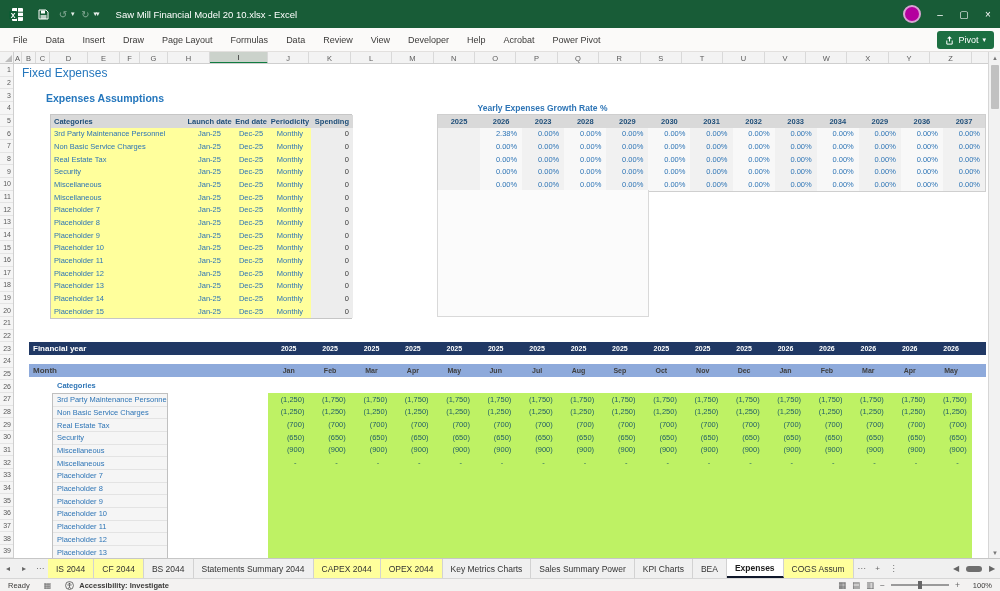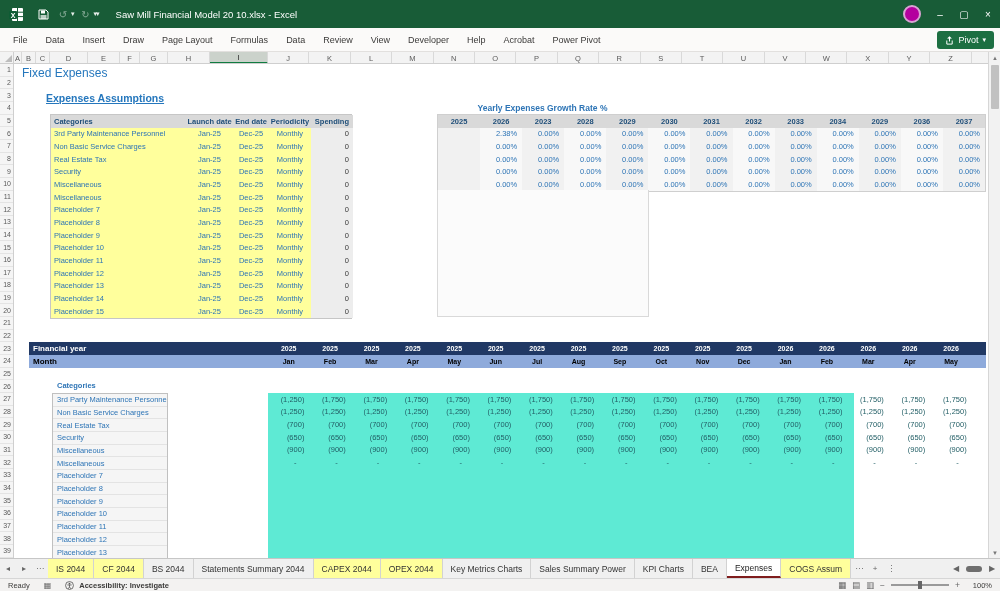--- a/index.html
+++ b/index.html
@@ -34,61 +34,61 @@
   .col-h.sel { background:#CBD2CB; border-bottom:2px solid #107C41; color:#1E1E1E; }
   .rowheads { position:absolute; left:0; top:64px; width:14px; height:494px; background:#F5F5F5; border-right:1px solid #CFCFCF; overflow:hidden; }
   .row-h { border-bottom:1px solid #E4E4E4; font-size:7px; color:#5A5A5A; display:flex; align-items:center; justify-content:flex-end; padding-right:2px; cursor:pointer; }
   .vscroll { position:absolute; right:0; top:52px; width:12px; height:506px; background:#F2F2F2; border-left:1px solid #D6D6D6; }
   .vs-btn { width:12px; height:11px; font-size:6px; color:#777; display:flex; align-items:center; justify-content:center; }
   .vs-thumb { position:absolute; left:2px; top:13px; width:8px; height:44px; background:#C1C1C1; border-radius:1px; }
   .vs-down { position:absolute; bottom:0; }
 
   
   .sheet-title { position:absolute; left:22px; top:66px; font-size:12px; font-weight:normal; color:#2577BD; }
-  .section-title { position:absolute; left:46px; top:92px; font-size:10.5px; font-weight:bold; color:#2577BD;text-decoration:underline; }
+  .section-title { position:absolute; left:46px; top:92px; font-size:10.5px; font-weight:bold; color:#2577BD; }
 
   .assum { position:absolute; left:50px; top:114px; width:302px; border:1px solid #C6C6C6; background:#FFFF9C; }
   .arow { display:flex; height:12.67px; }
   .arow.head { background:#D9D9D9; }
   .acell { flex:none; font-size:7.5px; display:flex; align-items:center; overflow:hidden; white-space:nowrap; }
   .acell.cat { width:135px; padding-left:3px; color:#2E75B6; }
   .acell.ctr { justify-content:center; color:#2E75B6; }
   .acell.spend { width:42px; justify-content:flex-end; padding-right:4px; background:#EDEDED; color:#3A3A3A; }
   .arow.head .acell { color:#1F4E79; font-weight:bold; background:#D9D9D9; }
 
   .growth-title { position:absolute; left:437px; top:103px; width:211px; text-align:center; font-size:8.5px; font-weight:bold; color:#2E75B6; }
   .growth { position:absolute; left:437px; top:114px; width:549px; border:1px solid #CFCFCF; background:#F5F5F5; }
   .grow { display:flex; height:12.67px; }
   .gcell { flex:none; width:42.08px; font-size:7.5px; display:flex; align-items:center; justify-content:flex-end; padding-right:5px; color:#2E75B6; }
   .grow.head .gcell { justify-content:center; padding-right:0; color:#1F4E79; font-weight:bold; background:#D9D9D9; }
   .gcell.a { background:#F1F1F1; } .gcell.b { background:#F8F8F8; }
   .growth-ext { position:absolute; left:437px; top:190px; width:212px; height:127px; background:#FBFBFB; border:1px solid #D9D9D9; border-top:none; }
 
   .fybar, .mobar { position:absolute; left:29px; width:957px; height:12.67px; }
   .fybar { top:342px; background:#203864; color:#FFFFFF; }
-  .mobar { top:355px; background:#8EAADB; color:#000000; }
+  .mobar { top:364px; background:#8EAADB; color:#404040; }
   .bar-label { position:absolute; left:4px; top:0; height:12.67px; display:flex; align-items:center; font-size:8px; font-weight:bold; }
   .bar-cell { position:absolute; top:0; height:12.67px; display:flex; align-items:center; justify-content:center; font-size:7px; font-weight:bold; }
 
   .cats-label { position:absolute; left:57px; top:381px; font-size:7.5px; font-weight:bold; color:#2E75B6; }
   .catbox { position:absolute; left:52px; top:393px; width:116px; background:#F5F5F5; border:1px solid #C0C0C0; }
   .catrow { height:12.66px; display:flex; align-items:center; padding-left:4px; font-size:7.5px; color:#2E75B6; border-bottom:1px solid #E3E3E3; white-space:nowrap; overflow:hidden; }
   .catrow:last-child { border-bottom:none; }
 
-  .valgrid { position:absolute; left:268px; top:393px; width:586px; background:#5eead4; }
+  .valgrid { position:absolute; left:268px; top:393px; width:704px; background:#bef264; }
   .vrow { display:flex; height:12.66px; }
   .vcell { flex:none; width:41.4px; font-size:7.5px; display:flex; align-items:center; justify-content:flex-end; padding-right:5px; color:#235F66; }
   .vcell.dash { padding-right:13px; }
 
   
   .tabsbar { position:absolute; left:0; top:558px; right:0; height:20px; background:#F0F0F0; border-top:1px solid #C6C6C6; display:flex; align-items:stretch; overflow:hidden; }
   .tnav { width:16px; display:flex; align-items:center; justify-content:center; font-size:8px; color:#666; cursor:pointer; flex:none; }
   .tab { display:flex; align-items:center; padding:0 8px; font-size:8.5px; color:#333; border-right:1px solid #D2D2D2; cursor:pointer; white-space:nowrap; flex:none; }
   .tab.yellow { background:#FFFF9C; }
-  .tab.active { background:#FFFFFF; font-weight:normal; color:#1E1E1E; border-bottom:2px solid #7f1d1d;text-align:center; }
+  .tab.active { background:#FFFFFF; font-weight:bold; color:#1E1E1E; border-bottom:2px solid #0f172a;text-align:center; }
   .tabs-right { margin-left:auto; display:flex; align-items:center; flex:none; }
   .hthumb { width:16px; height:6px; background:#6E6E6E; border-radius:3px; margin:0 2px; }
 
   
   .statusbar { position:absolute; left:0; top:578px; right:0; height:13px; background:#F3F2F1; border-top:1px solid #D6D6D6; display:flex; align-items:center; font-size:7.5px; color:#3B3A39; }
   .sb-ready { margin-left:8px; }
   .sb-icon { margin-left:14px; font-size:8px; color:#666; display:flex; align-items:center; }
   .sb-acc { margin-left:5px; font-weight:bold; color:#3B3A39; }
   .sb-right { margin-left:auto; display:flex; align-items:center; gap:6px; margin-right:8px; }
   .view-ic { font-size:8.5px; color:#666; cursor:pointer; }

